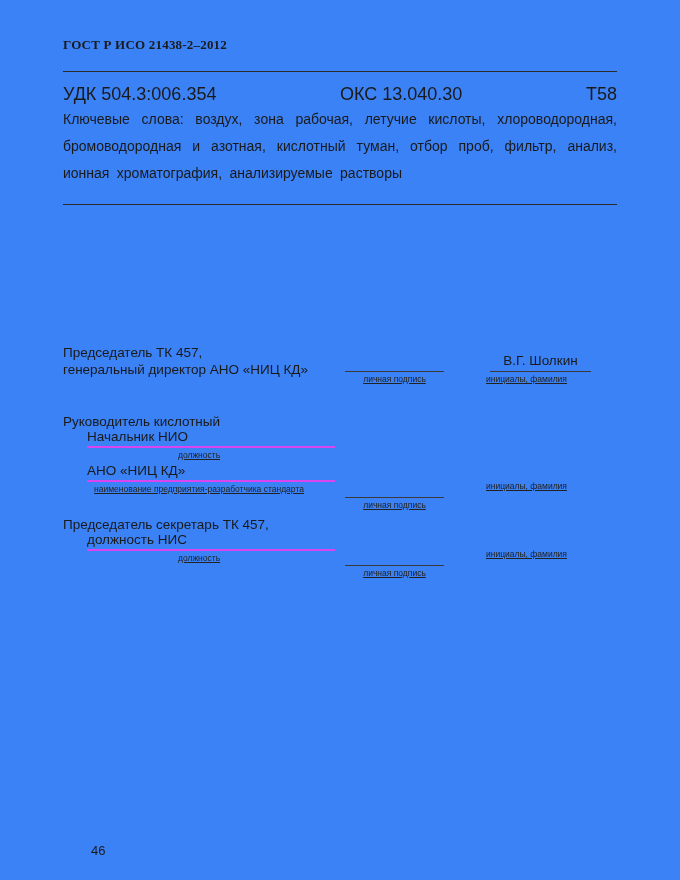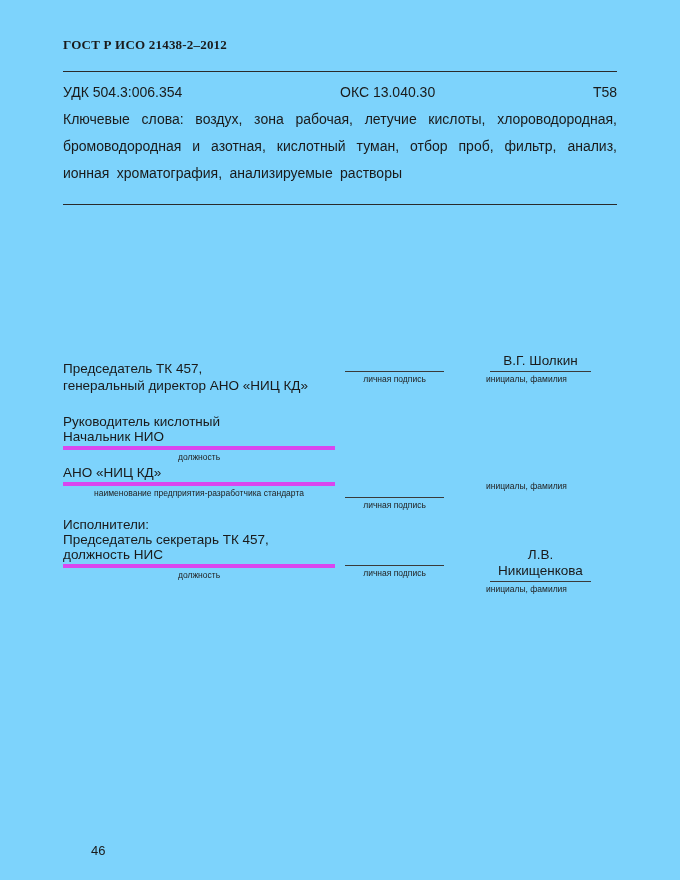--- a/index.html
+++ b/index.html
@@ -4,65 +4,67 @@
 <style>
   html, body {
     margin: 0;
     padding: 0;
     background: #ffffff;
   }
   .page {
     position: relative;
     width: 680px;
     height: 880px;
-    background: #7dd3fc;
+    background: #3b82f6;
     font-family: "Liberation Sans", sans-serif;
     color: #1a1a1a;
     overflow: hidden;
   }
   .abs { position: absolute; }
   .doc-header {
     font-family: "Liberation Serif", serif;
     font-weight: bold;
     font-size: 13px;
     letter-spacing: 0.2px;
   }
   .rule {
     border-top: 1.4px solid #2a2a2a;
     height: 0;
   }
   .codes {
     display: flex;
     justify-content: space-between;
-    font-size: 14px;
+    font-size: 18px;
   }
   .keywords {
     font-size: 14px;
     line-height: 27px;
     text-align: justify;
     text-align-last: left;
     word-spacing: 3.5px;
   }
   .sig-text {
     font-size: 13.5px;
     line-height: 17px;
   }
   .col-left {
     font-size: 13.5px;
     line-height: 15px;
   }
   .u {
-    border-bottom: 4px solid #d946ef;
+    border-bottom: 2px solid #d946ef;
+    margin-left: 24px;
   }
   .cap {
     font-size: 8.5px;
     line-height: 10px;
     text-align: center;
     padding-top: 2px;
     color: #222222;
+    text-decoration: underline;
   }
   .sig-line {
     height: 18px;
     border-bottom: 1px solid #3a3a3a;
   }
   .name-cell { text-align: center; }
   .name-text {
     font-size: 13.5px;
     line-height: 16px;
     padding-bottom: 2px;
@@ -83,21 +85,21 @@
   <div class="abs codes" style="left:63px; top:84px; width:554px;">
     <span>УДК 504.3:006.354</span>
     <span>ОКС 13.040.30</span>
     <span>Т58</span>
   </div>
 
   <div class="abs keywords" style="left:63px; top:106px; width:554px;">Ключевые слова: воздух, зона рабочая, летучие кислоты, хлороводородная, бромоводородная и азотная, кислотный туман, отбор проб, фильтр, анализ, ионная хроматография, анализируемые растворы</div>
 
   <div class="abs rule" style="left:63px; top:204px; width:554px;"></div>
 
-  <div class="abs sig-text" style="left:63px; top:344px; width:280px;margin-top:16px;">
+  <div class="abs sig-text" style="left:63px; top:344px; width:280px;">
     <div>Председатель ТК 457,</div>
     <div>генеральный директор АНО «НИЦ КД»</div>
   </div>
   <div class="abs" style="left:345px; top:353px; width:99px;">
     <div class="sig-line"></div>
     <div class="cap">личная подпись</div>
   </div>
   <div class="abs name-cell" style="left:462px; top:353px; width:129px;">
     <div class="name-text">В.Г. Шолкин</div>
     <div class="cap">инициалы, фамилия</div>
@@ -112,29 +114,27 @@
   </div>
   <div class="abs" style="left:345px; top:479px; width:99px;">
     <div class="sig-line"></div>
     <div class="cap">личная подпись</div>
   </div>
   <div class="abs name-cell" style="left:462px; top:479px; width:129px;">
     <div class="cap">инициалы, фамилия</div>
   </div>
 
   <div class="abs col-left" style="left:63px; top:517px; width:272px;">
-    <div>Исполнители:</div>
     <div>Председатель секретарь ТК 457,</div>
     <div class="u" style="padding-bottom:2px;">должность НИС</div>
     <div class="cap">должность</div>
   </div>
   <div class="abs" style="left:345px; top:547px; width:99px;">
     <div class="sig-line"></div>
     <div class="cap">личная подпись</div>
   </div>
   <div class="abs name-cell" style="left:462px; top:547px; width:129px;">
-    <div class="name-text">Л.В. Никищенкова</div>
     <div class="cap">инициалы, фамилия</div>
   </div>
 
   <div class="abs pageno" style="left:63px; top:843px;">46</div>
 
 </div>
 
 </body></html>

